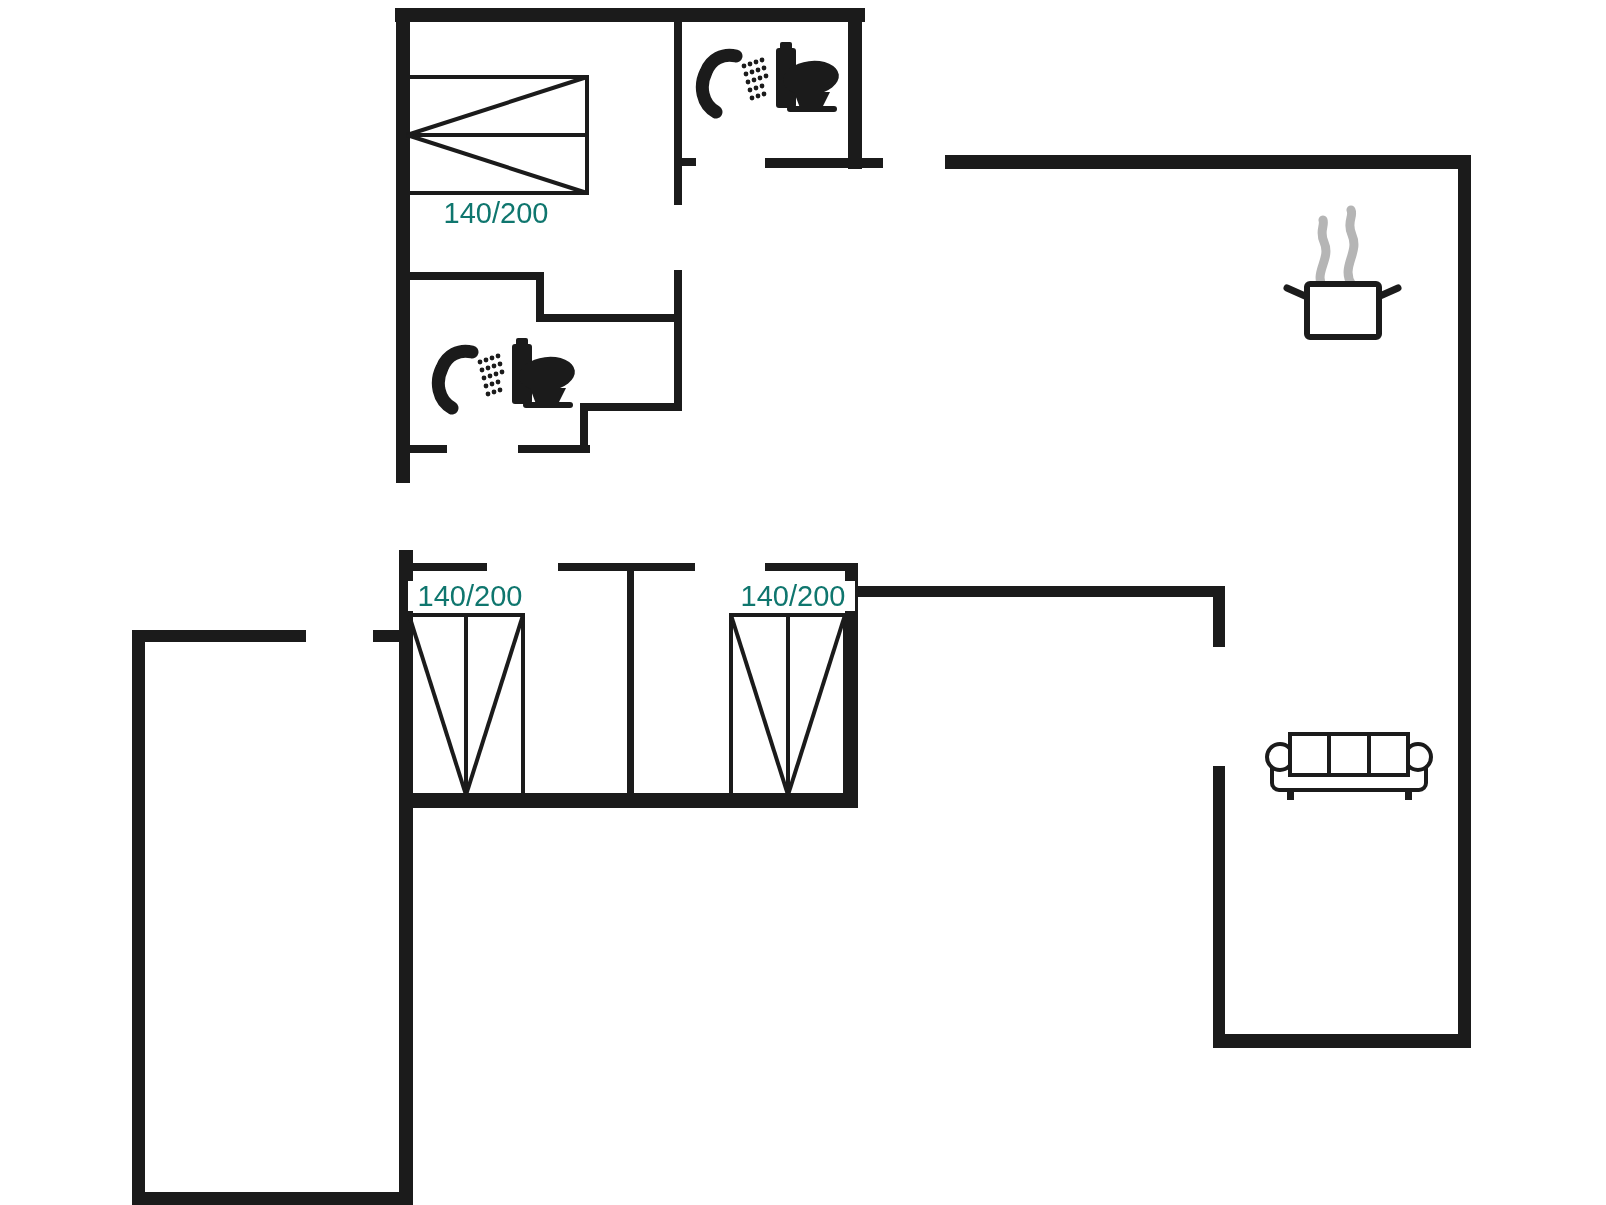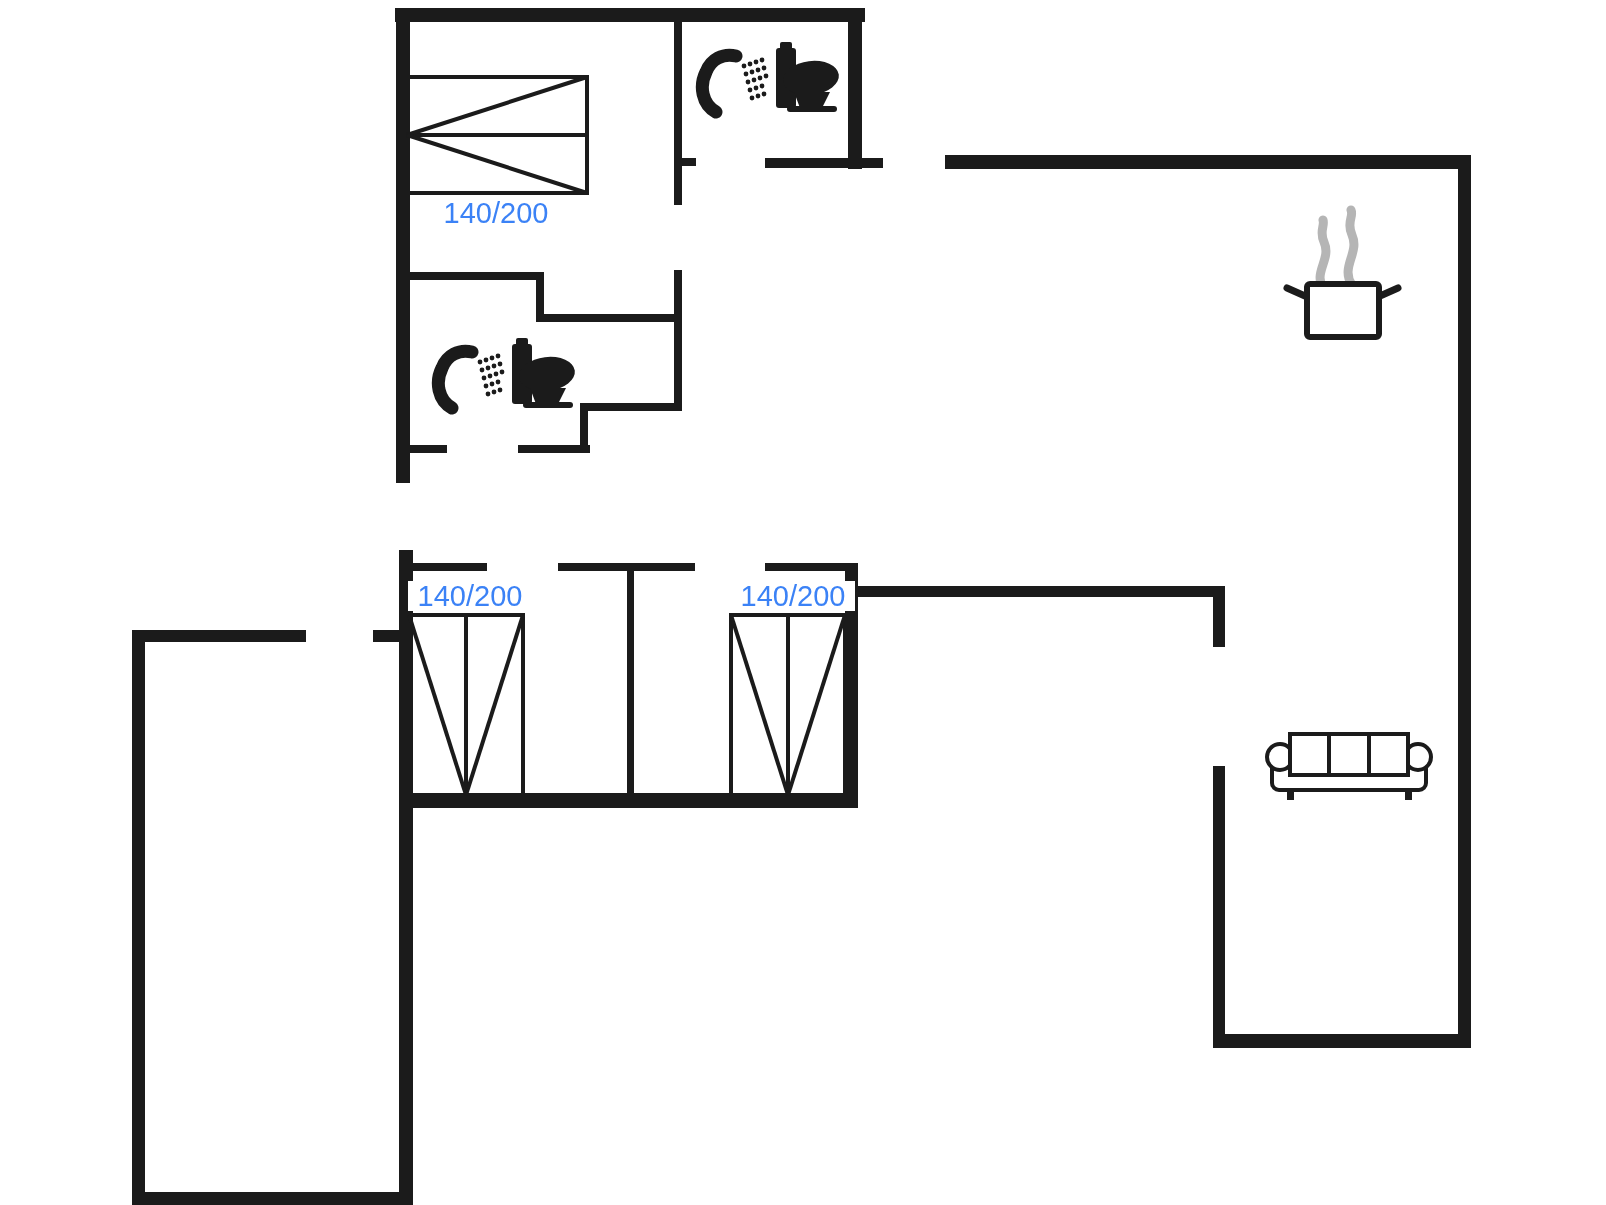--- a/index.html
+++ b/index.html
@@ -3,21 +3,21 @@
 <meta charset="utf-8">
 <style>
   html,body{margin:0;padding:0;background:#ffffff;}
   .plan{
     position:relative;width:1606px;height:1205px;background:#ffffff;overflow:hidden;
     font-family:"Liberation Sans", sans-serif;
   }
   .wall{position:absolute;background:#1b1b1b;}
   .furn{position:absolute;}
   .bed-label{
-    position:absolute;color:#3b82f6;background:#ffffff;
+    position:absolute;color:#0f766e;background:#ffffff;
     font-size:29px;line-height:30px;text-align:center;white-space:nowrap;
     padding:0 2px;
   }
 </style>
 </head>
 <body>
 
 <div class="plan">
 
   <div class="wall" style="left:395px;top:8px;width:470px;height:14px;"></div>

